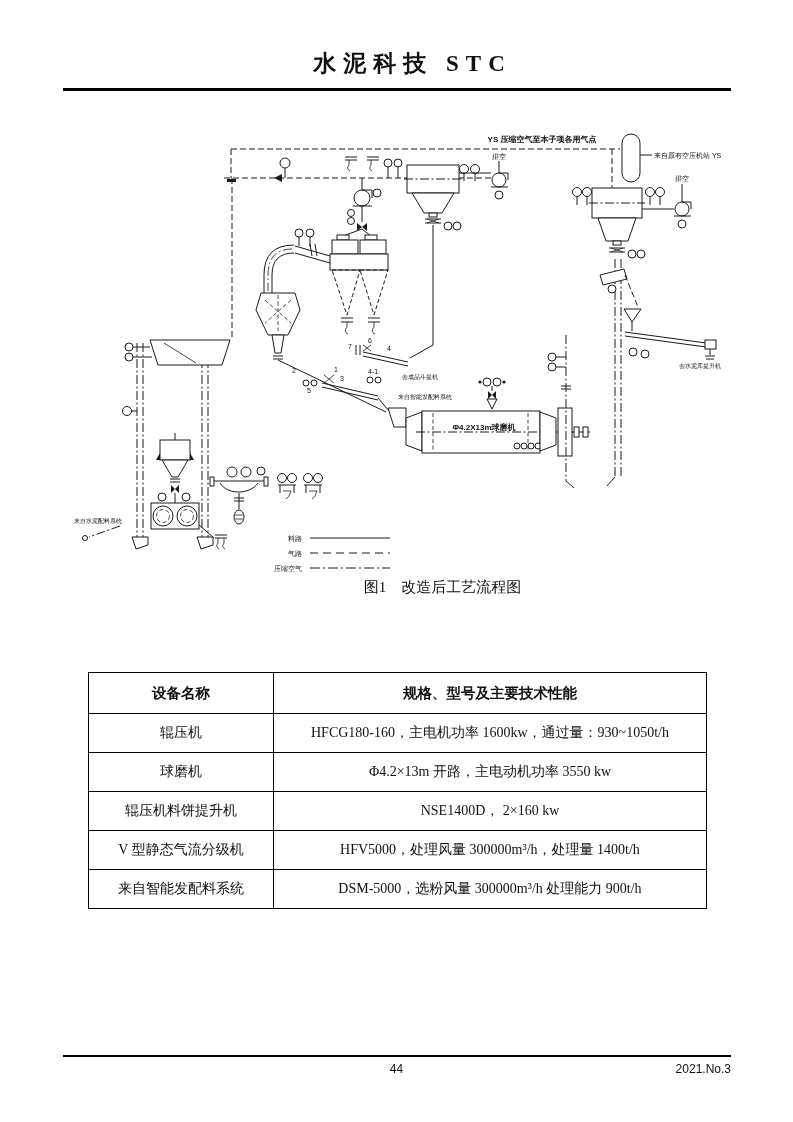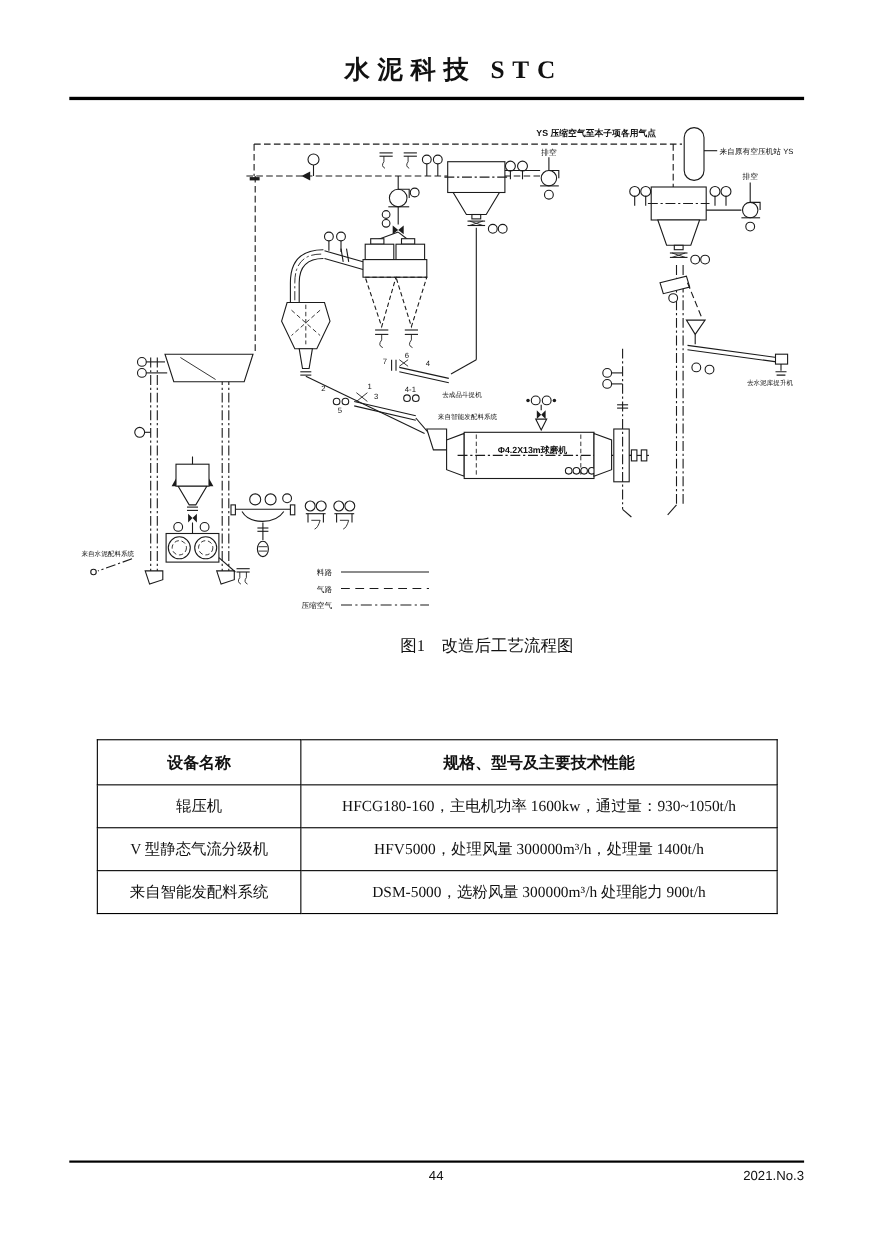--- a/index.html
+++ b/index.html
@@ -3,21 +3,21 @@
 <meta charset="utf-8">
 <style>
   html,body{margin:0;padding:0;background:#e8e8e8;}
   .page{position:relative;width:793px;height:1122px;background:#ffffff;margin:0 auto;
         font-family:"Liberation Serif",serif;color:#111;overflow:hidden;}
   
   .doc-title{position:absolute;top:48px;left:16px;width:100%;text-align:center;
              font-size:23px;font-weight:bold;letter-spacing:7px;}
   .header-rule{position:absolute;left:63px;right:62px;top:88px;height:2.5px;background:#000;}
   
-  .diagram{position:absolute;left:72px;top:106px;width:662px;height:460px;margin:0;}
+  .diagram{position:absolute;left:72px;top:124px;width:662px;height:460px;margin:0;}
   .diagram svg{width:100%;height:100%;overflow:visible;}
   .ln{stroke:#1b1b1b;stroke-width:1;fill:none;}
   .lnt{stroke:#1b1b1b;stroke-width:.8;fill:none;}
   .fw{fill:#fff;stroke:#1b1b1b;stroke-width:1;}
   .fb{fill:#1b1b1b;stroke:none;}
   .dash{stroke-dasharray:6 3;}
   .ddot{stroke-dasharray:9 2.5 2 2.5;}
   .cone{stroke-dasharray:4 2.5;}
   .dtxt{font-family:"Liberation Sans",sans-serif;font-size:7px;fill:#111;stroke:none;}
   .dtxt6{font-family:"Liberation Sans",sans-serif;font-size:6px;fill:#111;stroke:none;}
@@ -381,20 +381,28 @@
         <th>设备名称</th>
         <th>规格、型号及主要技术性能</th>
       </tr>
     </thead>
     <tbody>
       <tr>
         <td>辊压机</td>
         <td>HFCG180-160，主电机功率 1600kw，通过量：930~1050t/h</td>
       </tr>
       <tr>
+        <td>球磨机</td>
+        <td>Φ4.2×13m 开路，主电动机功率 3550 kw</td>
+      </tr>
+      <tr>
+        <td>辊压机料饼提升机</td>
+        <td>NSE1400D， 2×160 kw</td>
+      </tr>
+      <tr>
         <td>V 型静态气流分级机</td>
         <td>HFV5000，处理风量 300000m³/h，处理量 1400t/h</td>
       </tr>
       <tr>
         <td>来自智能发配料系统</td>
         <td>DSM-5000，选粉风量 300000m³/h 处理能力 900t/h</td>
       </tr>
     </tbody>
   </table>
 

